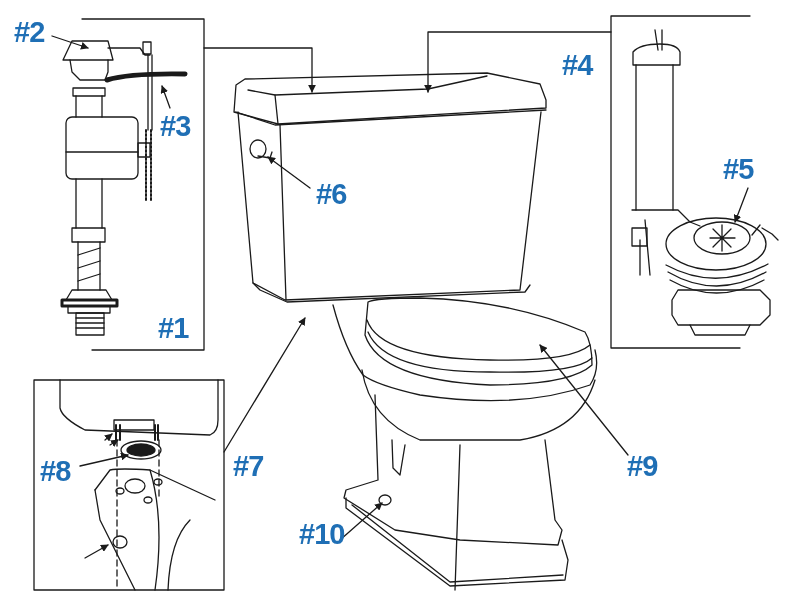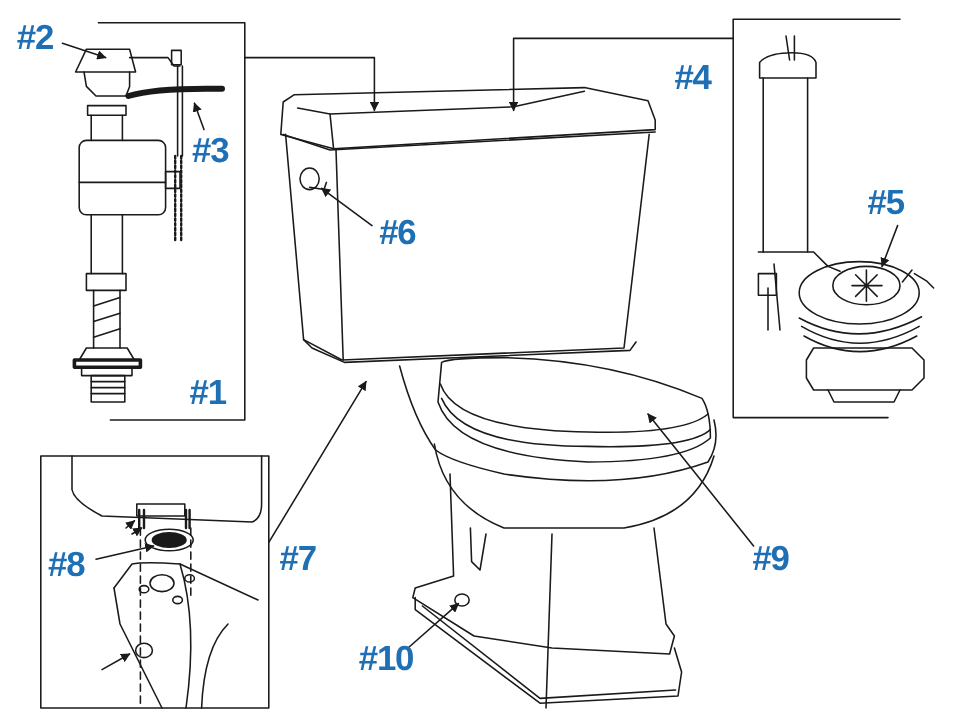--- a/index.html
+++ b/index.html
@@ -135,14 +135,14 @@
 
   <div class="lbl" style="left:14px;top:18px;">#2</div>
   <div class="lbl" style="left:160px;top:112px;">#3</div>
   <div class="lbl" style="left:158px;top:314px;">#1</div>
   <div class="lbl" style="left:562px;top:51px;">#4</div>
   <div class="lbl" style="left:723px;top:155px;">#5</div>
   <div class="lbl" style="left:316px;top:180px;">#6</div>
   <div class="lbl" style="left:233px;top:452px;">#7</div>
   <div class="lbl" style="left:40px;top:457px;">#8</div>
   <div class="lbl" style="left:627px;top:452px;">#9</div>
-  <div class="lbl" style="left:299px;top:535px;">#10</div>
+  <div class="lbl" style="left:299px;top:520px;">#10</div>
 </div>
 
 </body></html>

